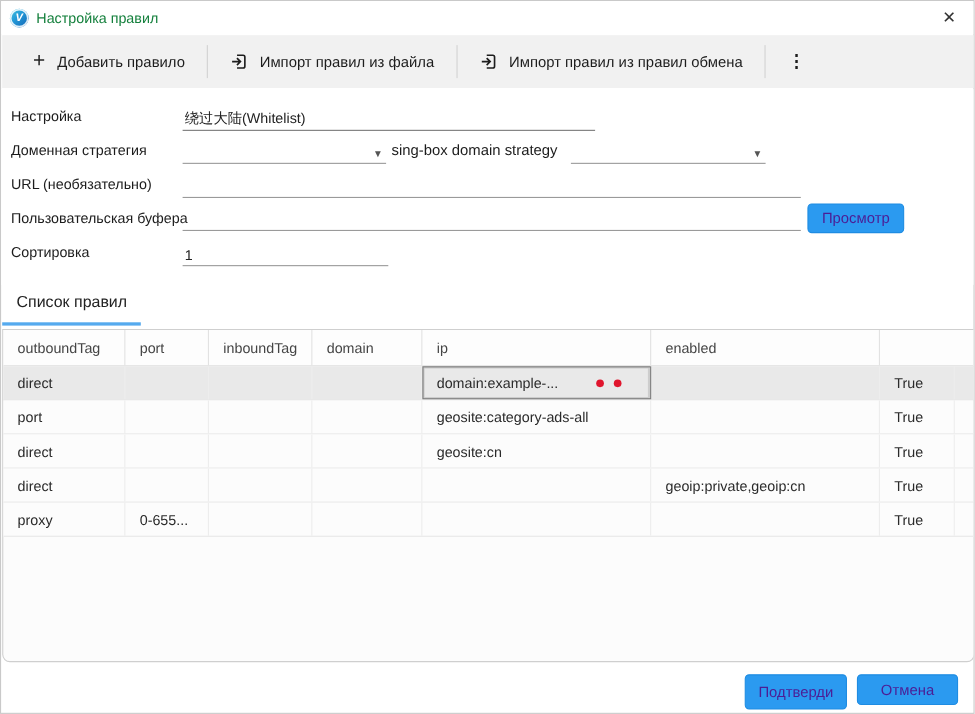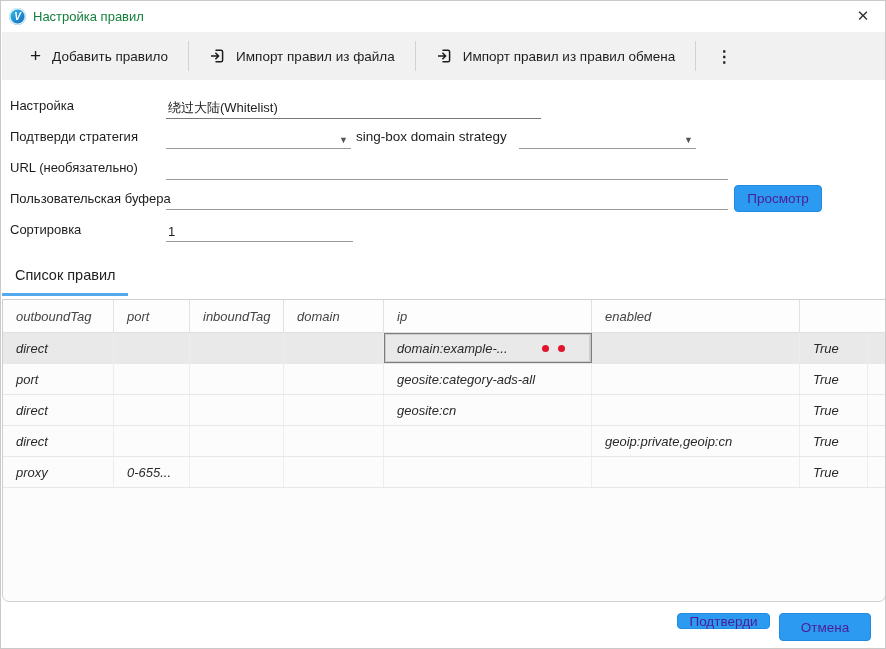--- a/index.html
+++ b/index.html
@@ -74,21 +74,20 @@
   .tab-underline { position:absolute; left:1px; top:34px; width:126px; height:3px; background:#55aaee; }
   
   .table-wrap {
     position:absolute; left:1px; top:298px; width:884px; height:303px;
     border:1px solid #cfcfcf; border-radius:0 0 7px 7px; background:#fcfcfc; overflow:hidden;
   }
   .tr {
     display:grid;
     grid-template-columns:111px 76px 94px 100px 208px 208px 68px 1fr;
     width:100%;
-    font-style:italic;
   }
   .thead { height:33px; background:#fdfdfd; border-bottom:1px solid #e0e0e0; }
   .th {
     display:flex; align-items:center; padding-left:13px; font-size:13px; color:#454545;
     border-right:1px solid #e2e2e2; overflow:hidden; white-space:nowrap;
   }
   .th:last-child { border-right:none; }
   .tbody-row { height:31px; border-bottom:1px solid #e7e7e7; background:#fcfcfc; }
   .tbody-row.selected { background:#e9e9e9; }
   .td {
@@ -96,21 +95,21 @@
     border-right:1px solid #ededed; overflow:hidden; white-space:nowrap; position:relative;
   }
   .td:last-child { border-right:none; }
   .td.focused {
     outline:1px solid #7c7c7c; outline-offset:-1px;
     box-shadow: inset 0 0 0 2px rgba(124,124,124,0.25);
   }
   .dot { position:absolute; width:7px; height:7px; border-radius:50%; background:#e0152d; top:12px; }
   .dot.d1 { right:42px; } .dot.d2 { right:26px; }
   
-  .footer-confirm { left:676px; top:612px; width:93px; height:16px; }
+  .footer-confirm { left:676px; top:612px; width:93px; height:32px; }
   .footer-cancel  { left:778px; top:612px; width:92px; height:28px; }
 </style>
 </head>
 <body>
 
 <div class="window">
 
   <div class="titlebar">
     <div class="app-logo">V</div>
     <div class="title-text">Настройка правил</div>
@@ -143,21 +142,21 @@
       <span>Импорт правил из правил обмена</span>
     </button>
     <span class="tb-sep"></span>
     <button class="tb-more">⋮</button>
   </div>
 
   <div class="form-area">
     <span class="f-label" style="top:17px">Настройка</span>
     <input class="u-input" style="left: 165px; top: 17px; width: 375px; border-bottom-color: rgb(120, 120, 120);" value="绕过大陆(Whitelist)">
 
-    <span class="f-label" style="top:48px">Подтверди стратегия</span>
+    <span class="f-label" style="top:48px">Доменная стратегия</span>
     <div class="combo" style="left:165px; top:47px; width:185px;">
       <span></span>
       <span class="caret">▼</span>
     </div>
     <span class="inline-label" style="left:355px; top:48px;">sing-box domain strategy</span>
     <div class="combo" style="left:518px; top:47px; width:177px;">
       <span></span>
       <span class="caret">▼</span>
     </div>
 

